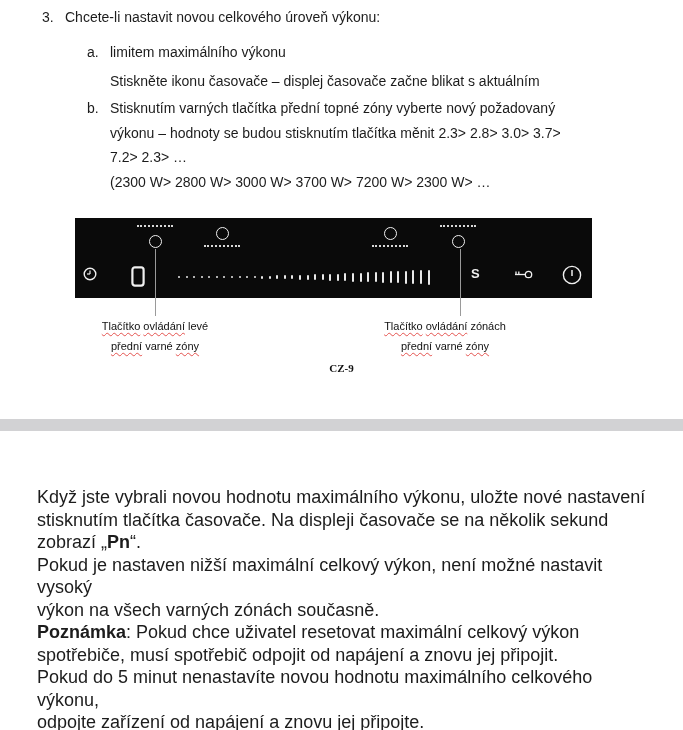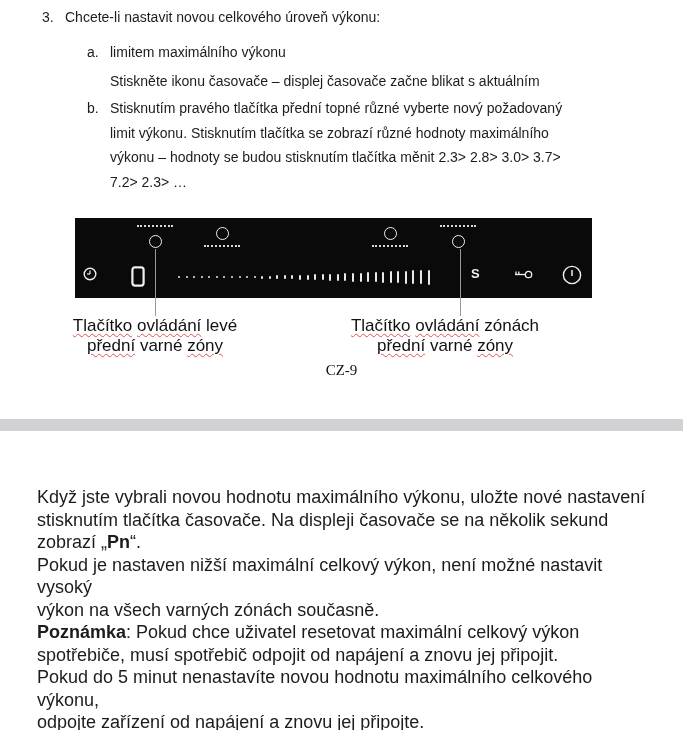--- a/index.html
+++ b/index.html
@@ -23,26 +23,26 @@
   .icon-wrap{position:absolute;display:flex;align-items:center;justify-content:center;}
   .s-label{position:absolute;color:#f0f0f0;font-weight:bold;font-size:13px;}
   .slider{position:absolute;left:103px;top:45px;width:252px;height:28px;
           display:flex;align-items:center;justify-content:space-between;}
   .slider span{display:inline-block;width:2px;background:#e9e9e9;border-radius:1px;}
 
   
   .pointer{width:1px;background:#9a9a9a;}
 
   
-  .caption{width:200px;text-align:center;font-size:17px;line-height:20px;color:#111;}
+  .caption{width:200px;text-align:center;font-size:11px;line-height:20px;color:#111;}
   .sp{ text-decoration:underline;text-decoration-style:wavy;
        text-decoration-color:#e4534f;text-decoration-thickness:1px;text-underline-offset:2px;}
 
   .page-number{left:0;top:362px;width:683px;text-align:center;
-               font-family:"Liberation Serif",serif;font-size:15px;color:#111;}
+               font-family:"Liberation Serif",serif;font-size:11px;color:#111;font-weight:bold;}
 
   .separator{left:0;top:419px;width:683px;height:12px;background:#d2d2d4;}
 
   
   .bottom-block{left:37px;top:486px;width:620px;line-height:22.5px;font-size:18px;}
   .b{font-weight:bold;}
 </style>
 </head>
 <body>
 
@@ -56,24 +56,24 @@
     <span class="marker">a.</span>
     <div class="lines">
       <div>limitem maximálního výkonu</div>
       <div>Stiskněte ikonu časovače – displej časovače začne blikat s aktuálním</div>
     </div>
   </div>
 
   <div class="abs sub-item sub-b">
     <span class="marker">b.</span>
     <div class="lines">
-      <div>Stisknutím pravého tlačítka přední topné různé vyberte nový požadovaný</div>
-      <div>limit výkonu. Stisknutím tlačítka se zobrazí různé hodnoty maximálního</div>
+      <div>Stisknutím varných tlačítka přední topné zóny vyberte nový požadovaný</div>
       <div>výkonu – hodnoty se budou stisknutím tlačítka měnit 2.3&gt; 2.8&gt; 3.0&gt; 3.7&gt;</div>
       <div>7.2&gt; 2.3&gt; …</div>
+      <div>(2300 W&gt; 2800 W&gt; 3000 W&gt; 3700 W&gt; 7200 W&gt; 2300 W&gt; …</div>
     </div>
   </div>
 
   <div class="abs panel">
 
     <div class="dotline" style="left:62px;top:7px;"></div>
     <div class="zone-circle" style="left:74px;top:17px;"></div>
 
     <div class="zone-circle" style="left:141px;top:9px;"></div>
     <div class="dotline" style="left:129px;top:27px;"></div>

